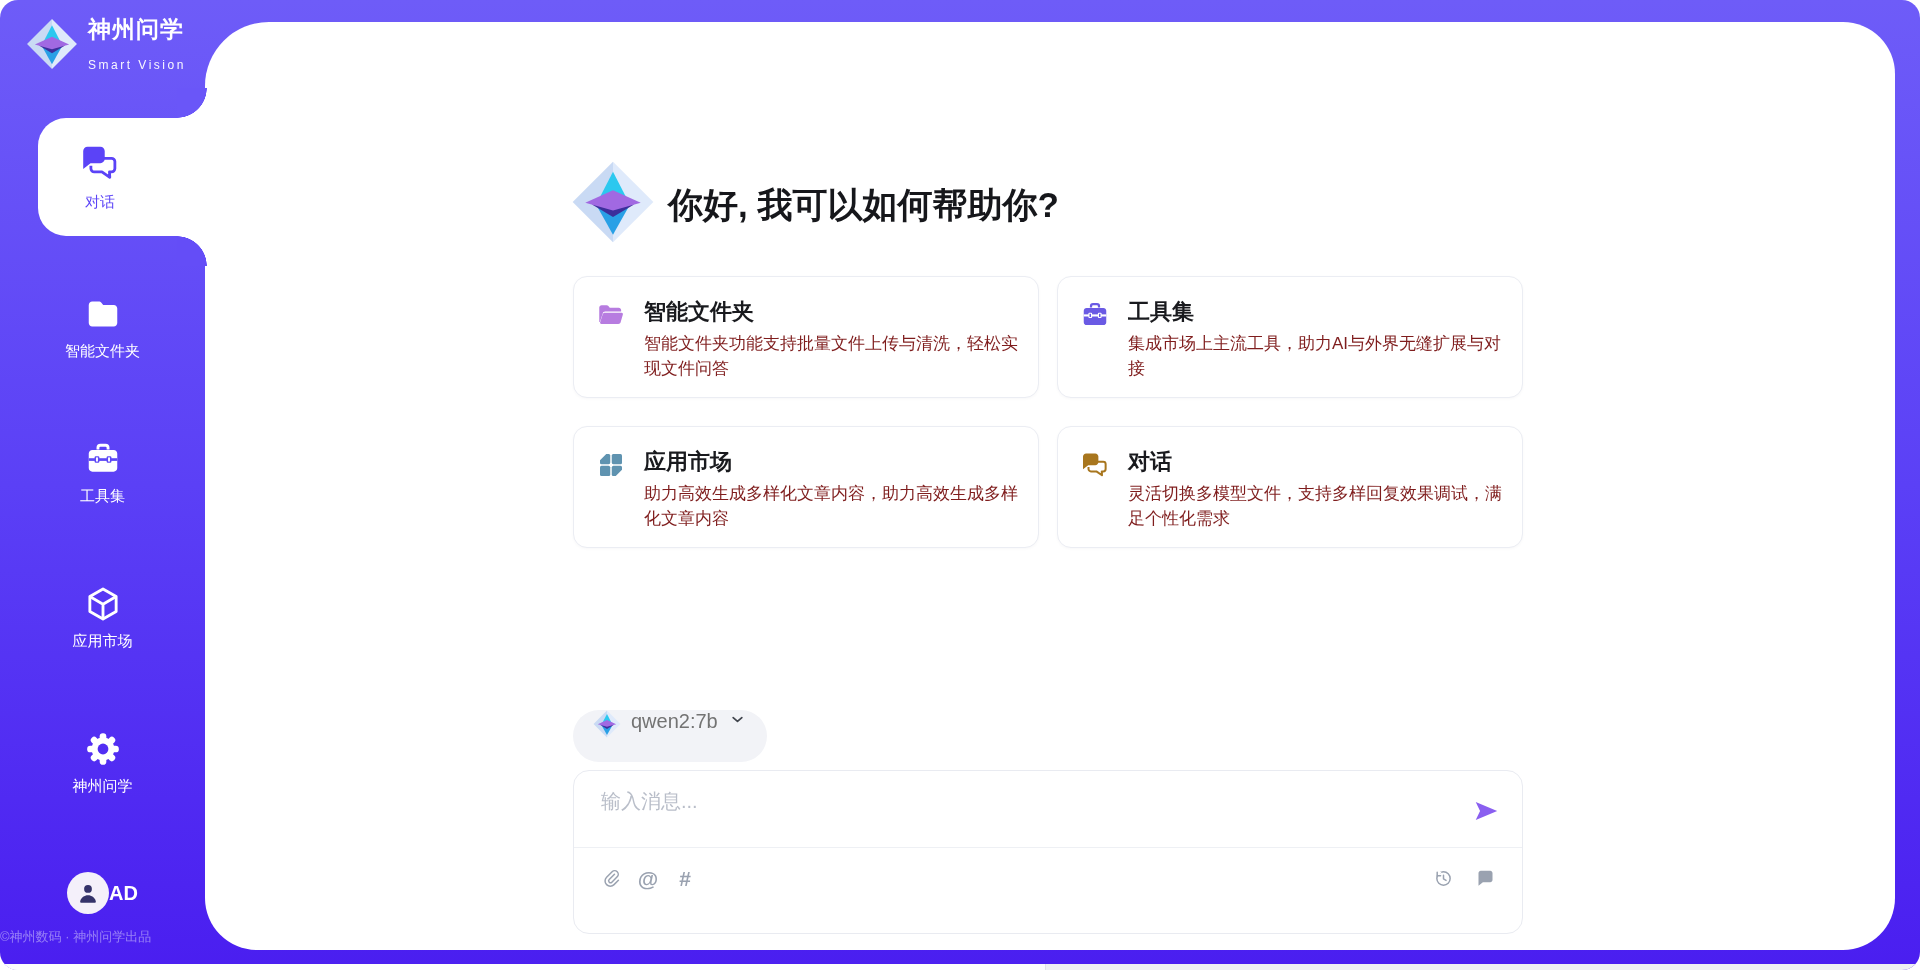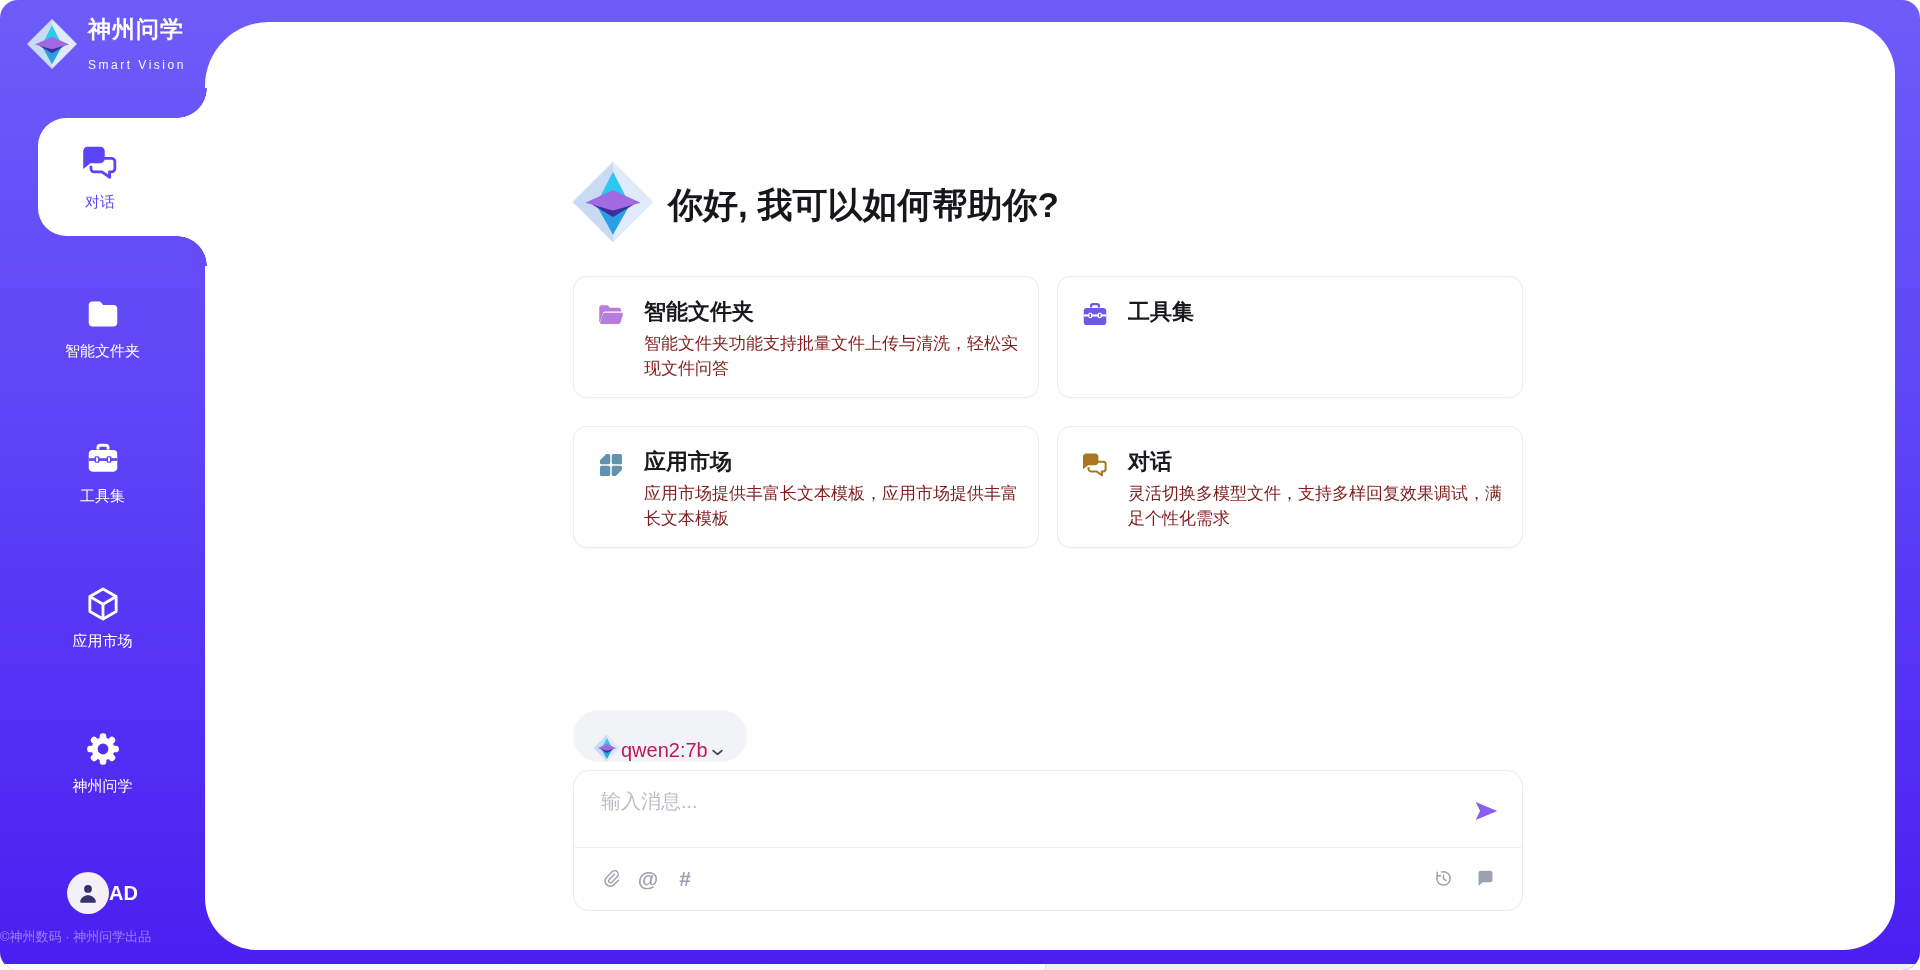--- a/index.html
+++ b/index.html
@@ -52,27 +52,27 @@
                 border-radius:14px;box-sizing:border-box;cursor:pointer;
                 box-shadow:0 1px 3px rgba(25,25,60,.03);}
   .fc-icon{position:absolute;left:22px;top:23px;width:30px;height:30px;}
   .fc-icon svg{width:30px;height:30px;}
   .fc-title{position:absolute;left:70px;top:20px;font-size:22px;font-weight:700;color:#191a1e;}
   .fc-desc{position:absolute;left:70px;top:54px;width:374px;font-size:17px;
            line-height:25px;color:#7f1d1d;}
 
   
   .model-pill{position:absolute;left:573px;top:710px;height:52px;border-radius:26px;
-              background:#f2f3f7;display:flex;align-items:flex-end;padding:0 20px;
-              font-size:20px;color:#be185d;cursor:pointer;box-sizing:border-box;}
+              background:#f2f3f7;display:flex;align-items:flex-start;gap:10px;padding:0 20px;
+              font-size:20px;color:#737373;cursor:pointer;box-sizing:border-box;}
   .model-pill .mini-diamond{width:28px;height:28px;}
   .model-pill .chev{width:19px;height:19px;color:#41454d;}
 
   
-  .composer{position:absolute;left:573px;top:770px;width:950px;height:141px;background:#fff;
+  .composer{position:absolute;left:573px;top:770px;width:950px;height:164px;background:#fff;
             border:1px solid #e9ebf1;border-radius:16px;box-sizing:border-box;}
   .composer-input{position:absolute;left:27px;top:17px;font-size:20px;color:#b9bec9;cursor:text;}
   .send-btn{position:absolute;right:22px;top:26px;width:28px;height:28px;color:#8a5ff0;cursor:pointer;}
   .send-btn svg{width:28px;height:28px;}
   .composer-divider{position:absolute;left:0;right:0;top:76px;border-top:1px solid #eef0f4;}
   .composer-toolbar{position:absolute;left:24px;right:24px;top:90px;height:34px;
                     display:flex;align-items:center;color:#9aa2b0;}
   .tb-btn{display:flex;align-items:center;justify-content:center;width:26px;height:26px;
           margin-right:11px;cursor:pointer;}
   .tb-btn svg{width:21px;height:21px;}
@@ -206,36 +206,37 @@
           <path fill="currentColor" d="M3 8.6c0-1.3 1-2.3 2.3-2.3h13.4c1.3 0 2.3 1 2.3 2.3v9.1c0 1.3-1 2.3-2.3 2.3H5.3c-1.3 0-2.3-1-2.3-2.3V8.6z"></path>
           <path fill="none" stroke="currentColor" stroke-width="1.8" d="M8.8 6V4.9c0-.9.7-1.6 1.6-1.6h3.2c.9 0 1.6.7 1.6 1.6V6"></path>
           <rect x="3" y="11.5" width="18" height="1.7" fill="var(--line)"></rect>
           <rect x="6.7" y="10.2" width="3" height="4.2" rx="0.8" fill="var(--line)"></rect>
           <rect x="7.6" y="11" width="1.2" height="2.6" fill="currentColor"></rect>
           <rect x="14.3" y="10.2" width="3" height="4.2" rx="0.8" fill="var(--line)"></rect>
           <rect x="15.2" y="11" width="1.2" height="2.6" fill="currentColor"></rect>
         </svg>
       </span>
       <div class="fc-title">工具集</div>
+      <div class="fc-desc">集成市场上主流工具，助力AI与外界无缝扩展与对接</div>
     </div>
 
     <div class="feature-card">
       <span class="fc-icon" style="color: rgb(95, 147, 176);">
         <svg viewBox="0 0 24 24" fill="currentColor">
           <rect x="3.2" y="3.2" width="8.2" height="8.2" rx="1.2"></rect>
           <rect x="12.6" y="3.2" width="8.2" height="8.2" rx="1.2"></rect>
           <rect x="3.2" y="12.6" width="8.2" height="8.2" rx="1.2"></rect>
           <rect x="12.6" y="12.6" width="8.2" height="8.2" rx="1.2"></rect>
           <polygon points="2.6,2.6 8.8,2.6 2.6,8.8" fill="#fff"></polygon>
           <polygon points="21.4,21.4 15.2,21.4 21.4,15.2" fill="#fff"></polygon>
           <rect x="10.6" y="10.6" width="2.8" height="2.8" fill="#fff" transform="rotate(45 12 12)"></rect>
         </svg>
       </span>
       <div class="fc-title">应用市场</div>
-      <div class="fc-desc">应用市场提供丰富长文本模板，应用市场提供丰富长文本模板</div>
+      <div class="fc-desc">助力高效生成多样化文章内容，助力高效生成多样化文章内容</div>
     </div>
 
     <div class="feature-card">
       <span class="fc-icon" style="color: rgb(168, 118, 30);">
         <svg viewBox="0 0 24 24">
           <path fill="none" stroke="currentColor" stroke-width="1.6" stroke-linejoin="round" d="M10.6 9.3h8c1 0 1.9.9 1.9 1.9v4c0 1-.9 1.9-1.9 1.9h-1.2l.2 3.1-4.5-3.1h-4.4c-1 0-1.9-.9-1.9-1.9v-1.6"></path>
           <path fill="currentColor" d="M2.4 5.2c0-1.4 1.1-2.5 2.5-2.5h7.3c1.4 0 2.5 1.1 2.5 2.5v4.4c0 1.4-1.1 2.5-2.5 2.5H6.6l-4.2 3.3V5.2z"></path>
         </svg>
       </span>
       <div class="fc-title">对话</div>

